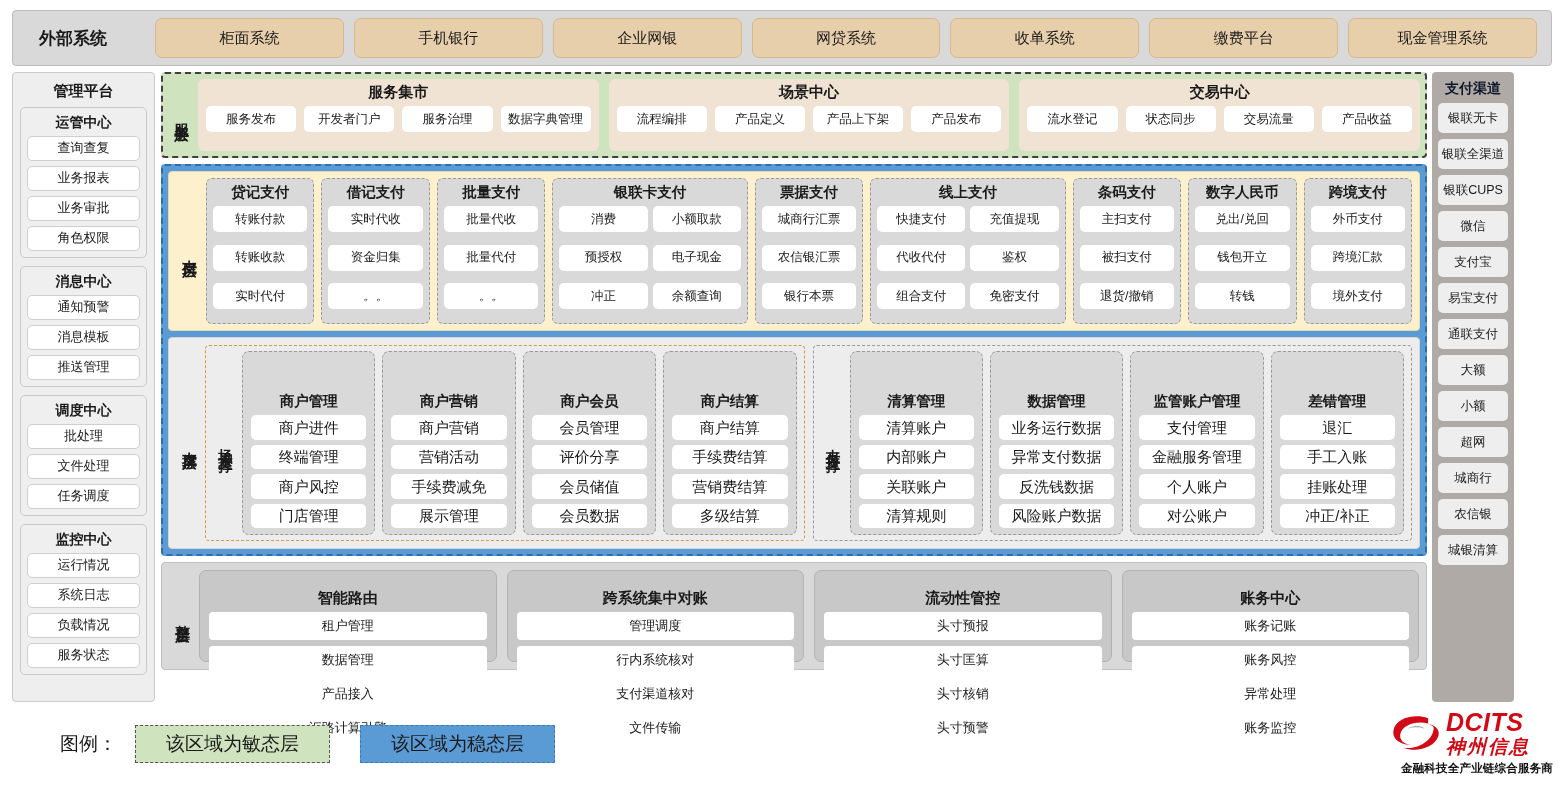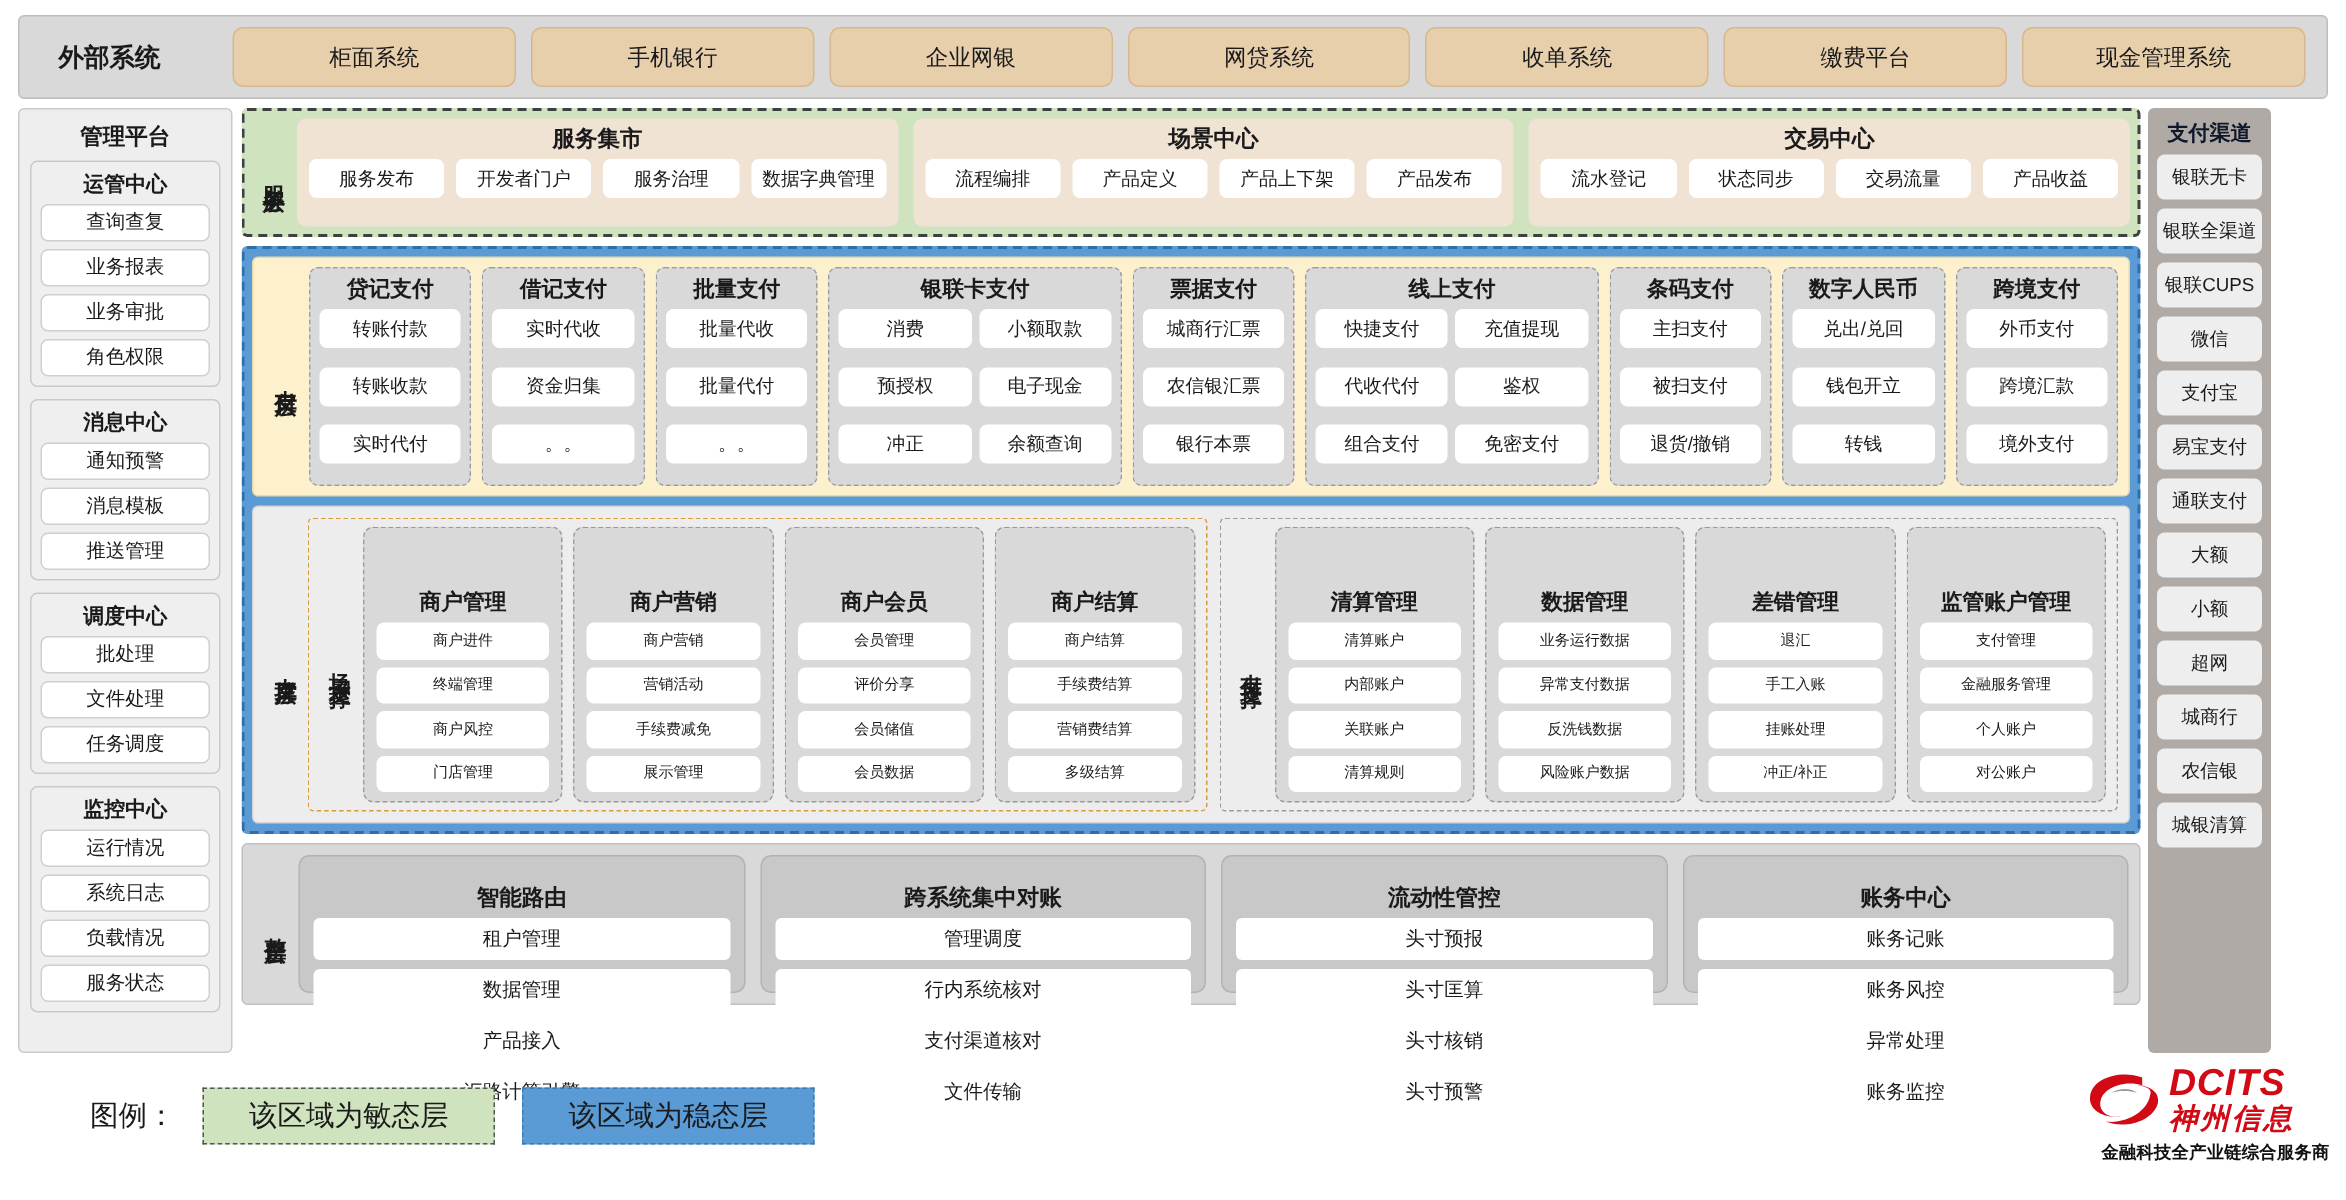--- a/index.html
+++ b/index.html
@@ -122,21 +122,21 @@
     width:24px;flex:none;display:flex;align-items:center;justify-content:center;
     font-size:14.5px;font-weight:bold;
     writing-mode:vertical-rl;text-orientation:upright;letter-spacing:3px;
   }
   .sup-cards{flex:1;display:flex;gap:7px;padding-left:5px;}
   .scard{
     flex:1;background:#d9d9d9;border:1px dashed #9a9a9a;border-radius:7px;
     box-sizing:border-box;padding:3px 8px 6px;display:flex;flex-direction:column;
   }
   .scard-title{font-size:14.5px;font-weight:bold;text-align:center;padding:1px 0 4px;white-space:nowrap;margin-top:36px;}
-  .scard .pill{border:none;height:26px;margin-bottom:5px;font-size:10px;border-radius:5px;}
+  .scard .pill{border:none;height:26px;margin-bottom:5px;font-size:15px;border-radius:5px;}
   .scard .pill:last-child{margin-bottom:0;}
 
   
   .int-layer{
     margin-top:6px;background:#d9d9d9;border:1px solid #c0c0c0;border-radius:4px;
     box-sizing:border-box;display:flex;align-items:stretch;padding:7px;height:108px;
   }
   .int-cards{flex:1;display:flex;gap:10px;padding-left:4px;}
   .icard{
     flex:1;background:#c8c8c8;border:1px solid #b2b2b2;border-radius:7px;
@@ -147,21 +147,21 @@
   .icard-grid .pill{border:none;height:28px;font-size:13px;border-radius:4px;}
 
   
   .legend{position:absolute;left:60px;top:725px;display:flex;align-items:center;gap:18px;}
   .legend-label{font-size:19px;font-weight:normal;}
   .legend-chip{
     height:38px;padding:0 30px;display:flex;align-items:center;justify-content:center;
     font-size:19px;box-sizing:border-box;
   }
   .legend-chip.agile{background:#cfe3bf;border:1px dashed #555555;}
-  .legend-chip.stable{background:#5b9bd5;border:1px dashed #3a7ab5;}
+  .legend-chip.stable{background:#5b9bd5;border:1px dashed #3a7ab5;margin-left:12px;}
 
   
   .logo{position:absolute;left:1390px;top:710px;width:174px;height:82px;}
   .logo-row{display:flex;align-items:center;gap:4px;}
   .logo-mark{width:52px;height:44px;flex:none;}
   .logo-text{display:flex;flex-direction:column;line-height:1;font-style:italic;}
   .logo-en{font-size:25px;font-weight:bold;color:#d10a15;letter-spacing:0.5px;}
   .logo-cn{font-size:19px;font-weight:bold;color:#d10a15;letter-spacing:2px;margin-top:2px;}
   .logo-tag{font-size:11.5px;font-weight:bold;color:#111;margin-top:5px;text-align:center;letter-spacing:0.2px;}
 </style>
@@ -402,32 +402,32 @@
                   <div class="pill">清算规则</div>
                 </div>
                 <div class="scard">
                   <div class="scard-title">数据管理</div>
                   <div class="pill">业务运行数据</div>
                   <div class="pill">异常支付数据</div>
                   <div class="pill">反洗钱数据</div>
                   <div class="pill">风险账户数据</div>
                 </div>
                 <div class="scard">
+                  <div class="scard-title">监管账户管理</div>
+                  <div class="pill">支付管理</div>
+                  <div class="pill">金融服务管理</div>
+                  <div class="pill">个人账户</div>
+                  <div class="pill">对公账户</div>
+                </div>
+                <div class="scard">
                   <div class="scard-title">差错管理</div>
                   <div class="pill">退汇</div>
                   <div class="pill">手工入账</div>
                   <div class="pill">挂账处理</div>
                   <div class="pill">冲正/补正</div>
-                </div>
-                <div class="scard">
-                  <div class="scard-title">监管账户管理</div>
-                  <div class="pill">支付管理</div>
-                  <div class="pill">金融服务管理</div>
-                  <div class="pill">个人账户</div>
-                  <div class="pill">对公账户</div>
                 </div>
               </div>
             </div>
           </div>
       </div>
     </div>
 
     <div class="int-layer">
       <div class="vlabel">整合层</div>
       <div class="int-cards" id="int-cards">

